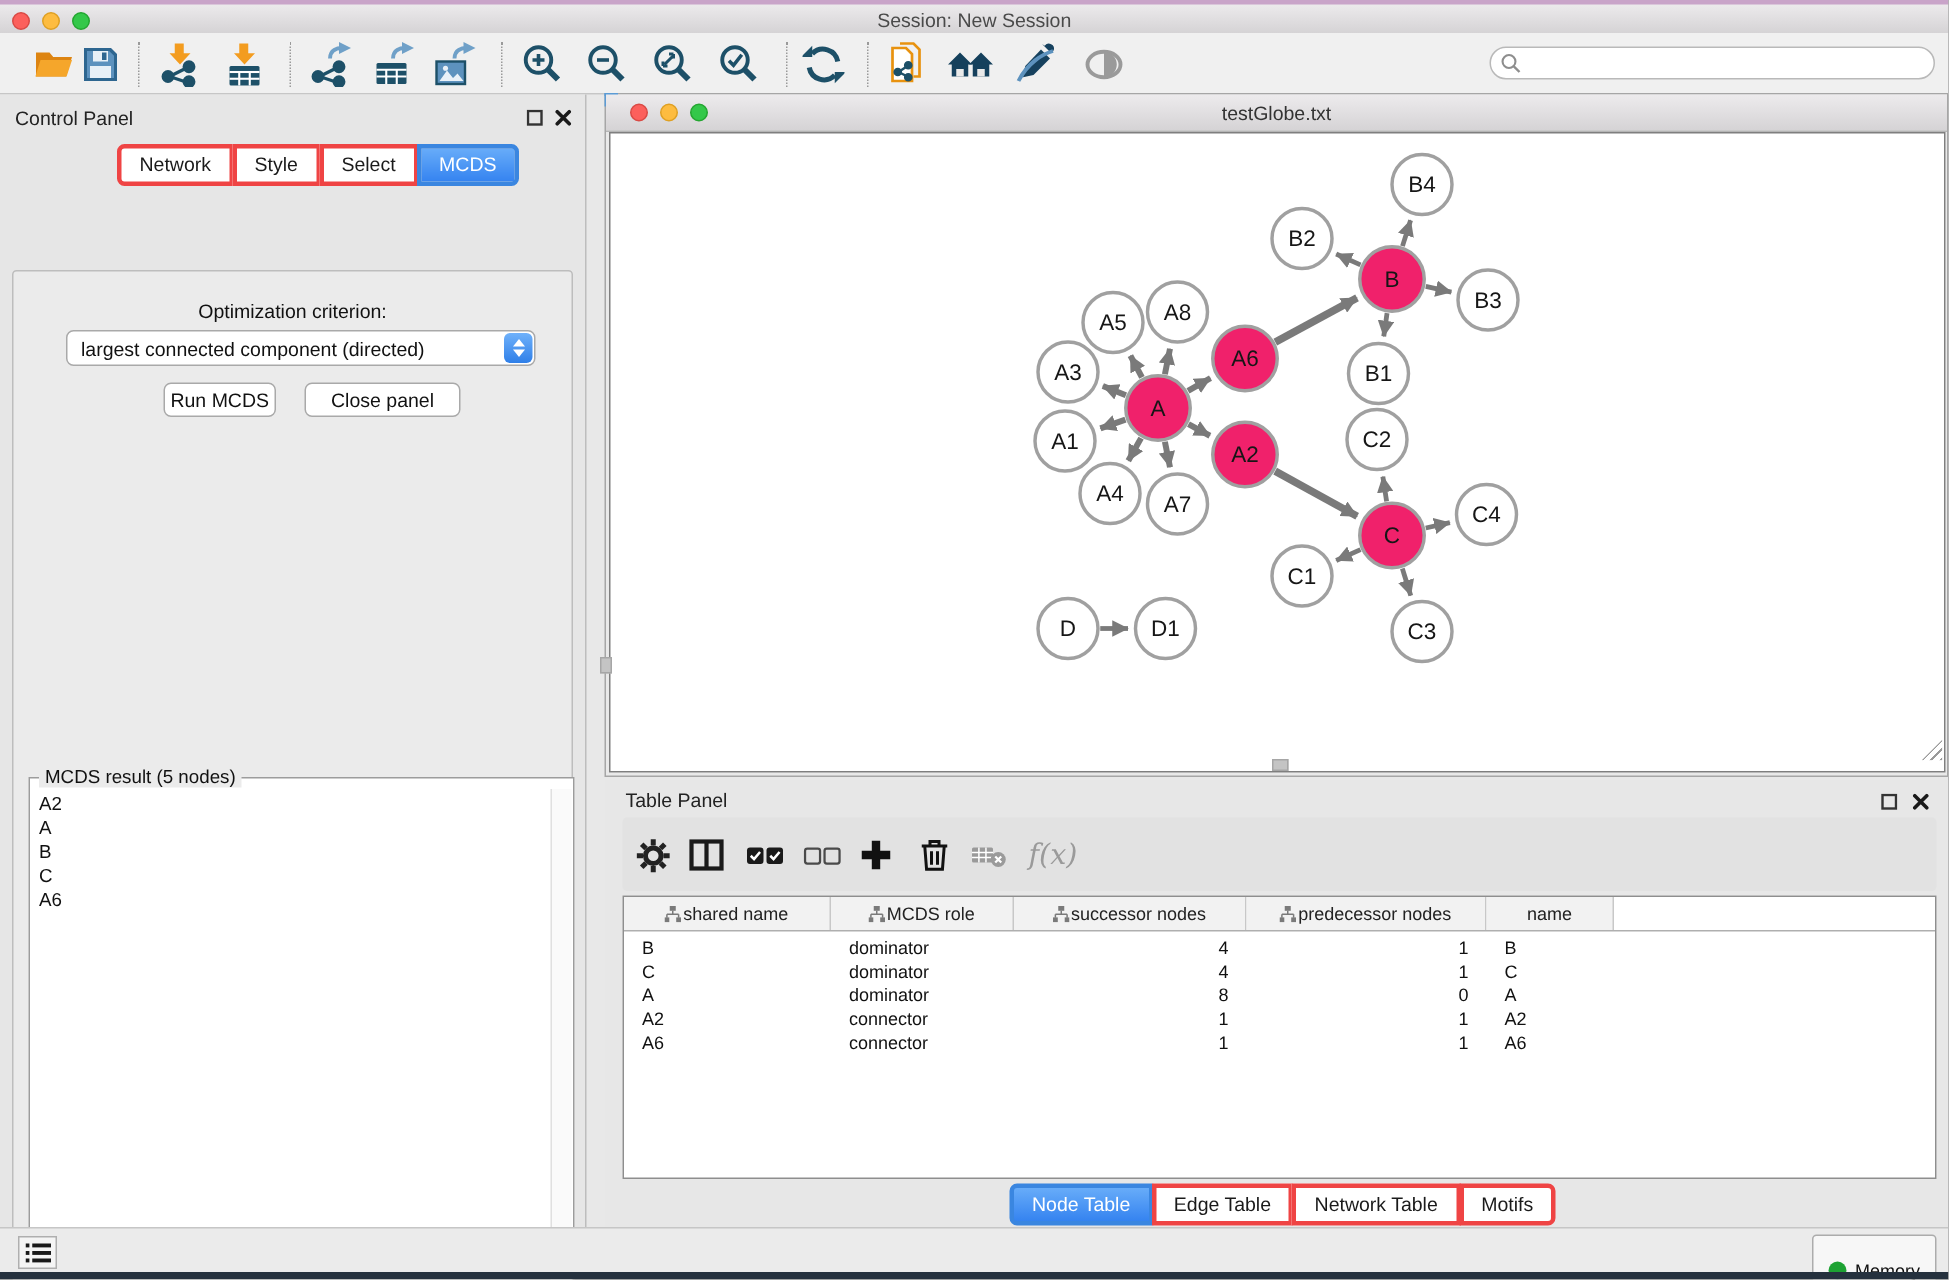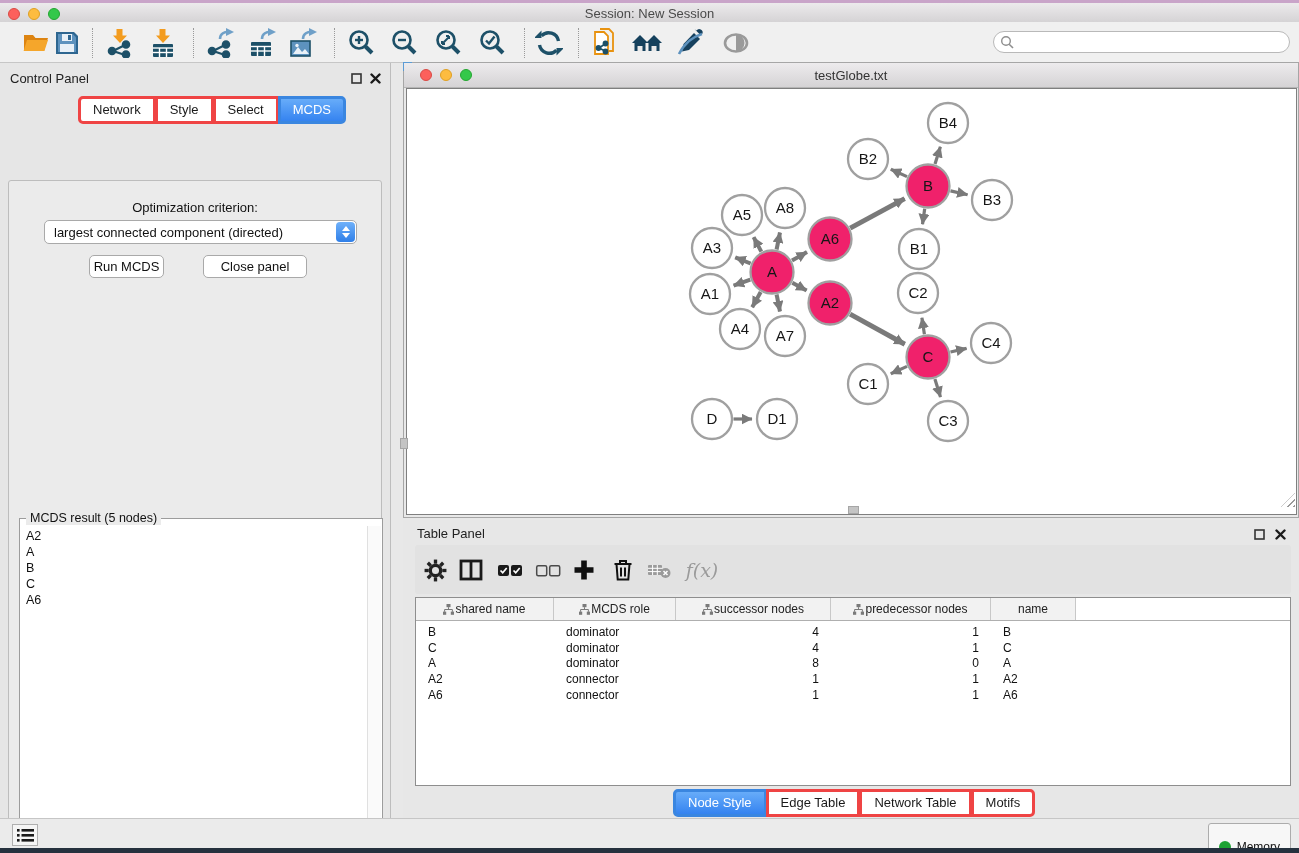--- a/index.html
+++ b/index.html
@@ -288,21 +288,21 @@
       </div>
     <div class="cp-body">
       <div class="opt-label">Optimization criterion:</div>
       <div class="selectbox">
         <span class="val">largest connected component (directed)</span>
         <span class="stepper">
             <span class="up"></span>
             <span class="down"></span>
           </span>
       </div>
-      <div class="cbtn" style="left:80px;width:75px">Run MCDS</div>
+      <div class="cbtn" style="left:100px;width:75px">Run MCDS</div>
       <div class="cbtn" style="left:194px;width:104px">Close panel</div>
       <div class="groupbox">
         <span class="gb-title">MCDS result (5 nodes)</span>
         <ul class="result-list">
             <li>A2</li>
             <li>A</li>
             <li>B</li>
             <li>C</li>
             <li>A6</li>
           </ul>
@@ -594,21 +594,21 @@
           <div class="trow">
             <div class="td" style="width: 138px; text-align: left;">A6</div>
             <div class="td" style="width: 122px; text-align: left;">connector</div>
             <div class="td" style="width: 155px; text-align: right;">1</div>
             <div class="td" style="width: 160px; text-align: right;">1</div>
             <div class="td" style="width: 85px; text-align: left;">A6</div>
           </div>
         </div>
     </div>
     <div class="btabs">
-        <div class="seg-tab sel">Node Style</div>
+        <div class="seg-tab sel">Node Table</div>
         <div class="seg-tab">Edge Table</div>
         <div class="seg-tab">Network Table</div>
         <div class="seg-tab">Motifs</div>
       </div>
   </div>
 
   <div class="statusbar">
     <div class="listbtn">
       <svg width="17" height="15" viewBox="0 0 17 15">
         <g fill="#1a1a1a">

